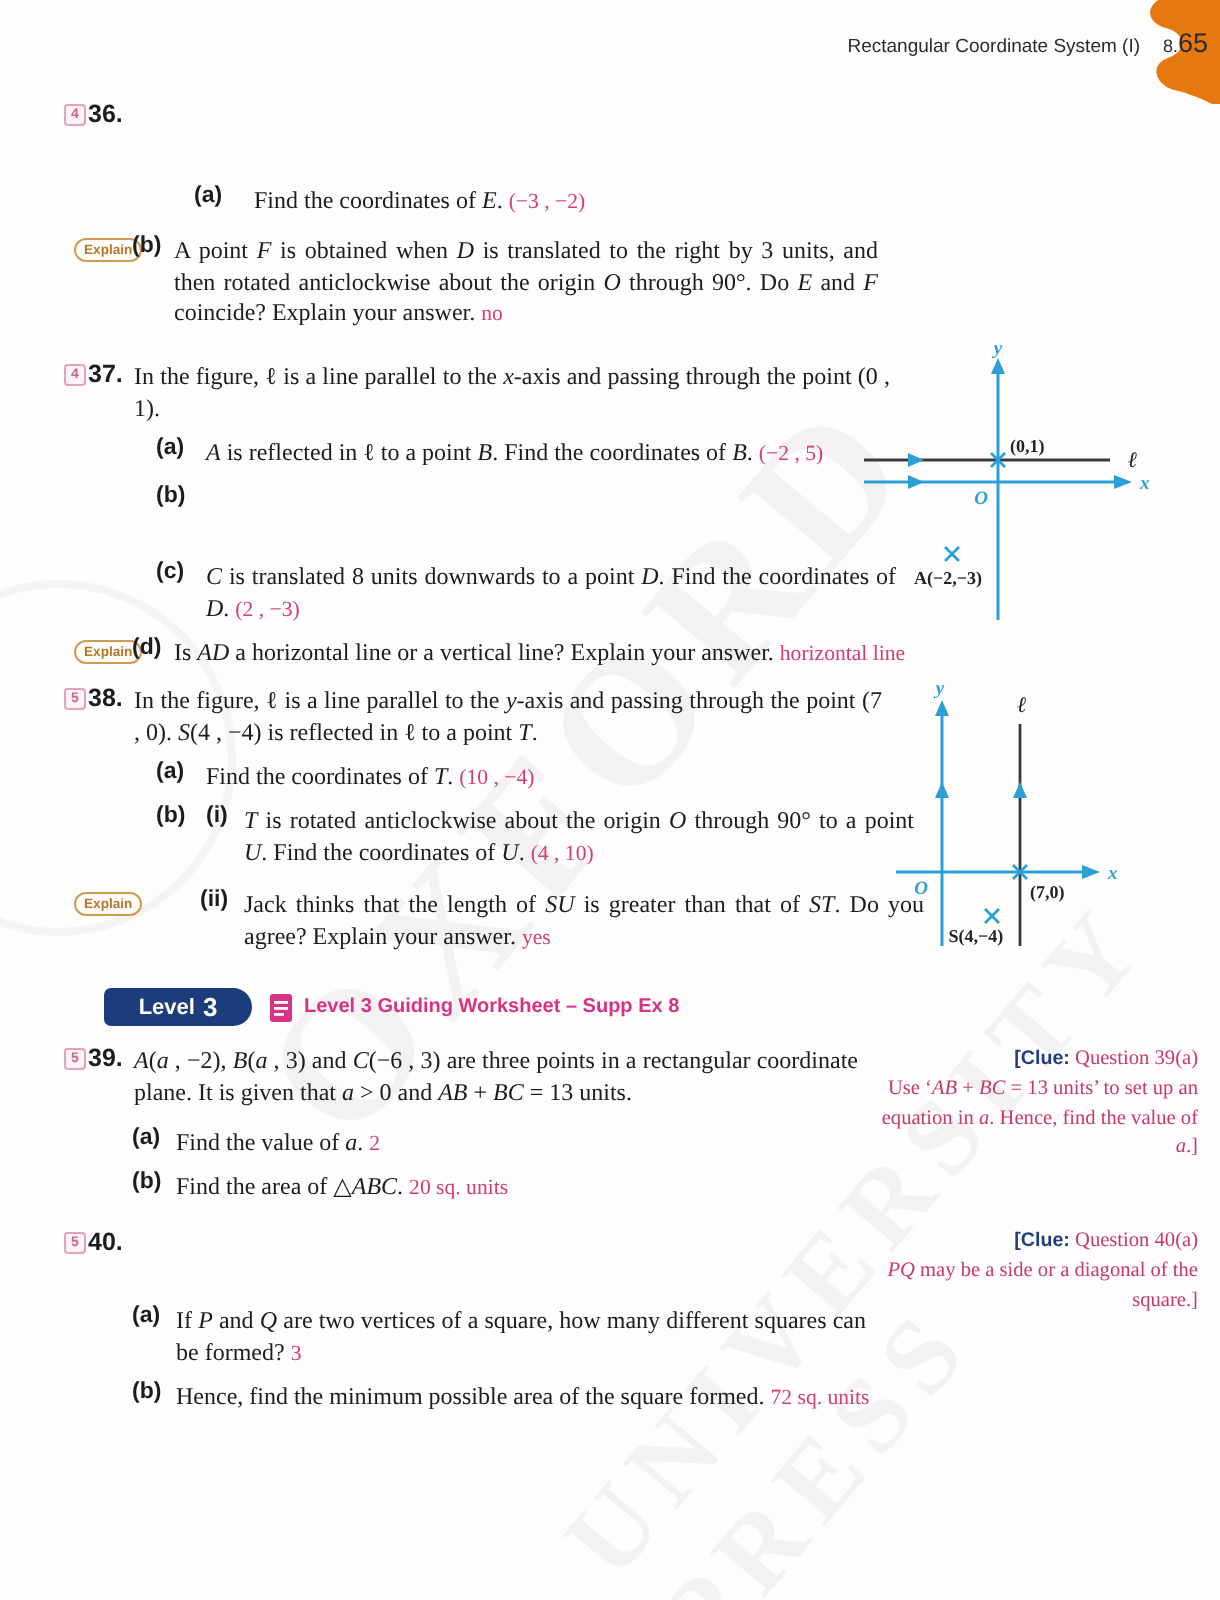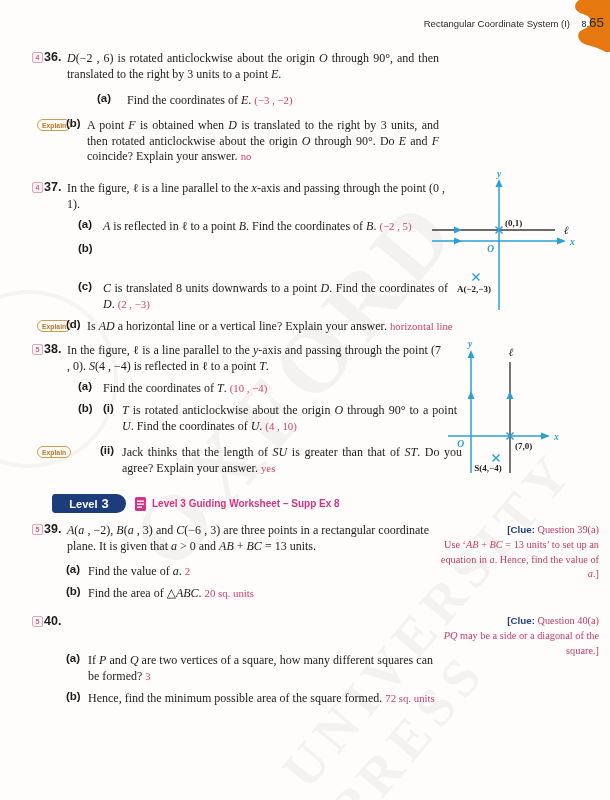--- a/index.html
+++ b/index.html
@@ -41,21 +41,20 @@
     <path d="M38,0 L7,0 C0,5 3,12 11,14 C22,17 21,26 12,29 C3,32 5,42 15,45 C24,47 30,50 34,52 L38,52 Z" fill="#e5790f"></path>
   </svg>
 
   <div class="abs hdr" style="left:0;top:13px;width:592px;text-align:right;padding-left:12px;">
     <span style="font-size:9.5px;">Rectangular Coordinate System (I)</span>
     <span style="font-size:9px;margin-left:7px;">8.</span><span style="font-size:13.5px;">65</span>
   </div>
 
   <div class="abs dbadge" style="left:32px;top:52px;">4</div>
   <div class="abs qnum" style="left:44px;top:50px;">36.</div>
-  <div class="abs body-text" style="left:67px;top:51px;width:372px;"><i>D</i>(−2 , 6) is rotated anticlockwise about the origin <i>O</i> through 90°, and then translated to the right by 3 units to a point <i>E</i>.</div>
 
   <div class="abs sublabel" style="left:97px;top:92px;">(a)</div>
   <div class="abs body-text" style="left:127px;top:93px;width:320px;text-align:left;">
     <span>Find the coordinates of <i>E</i>.</span>
     <span class="ans">(−3 , −2)</span>
   </div>
 
   <div class="abs explain" style="left:37px;top:119px;">Explain</div>
   <div class="abs sublabel" style="left:66px;top:117px;">(b)</div>
   <div class="abs body-text" style="left:87px;top:118px;width:352px;">

